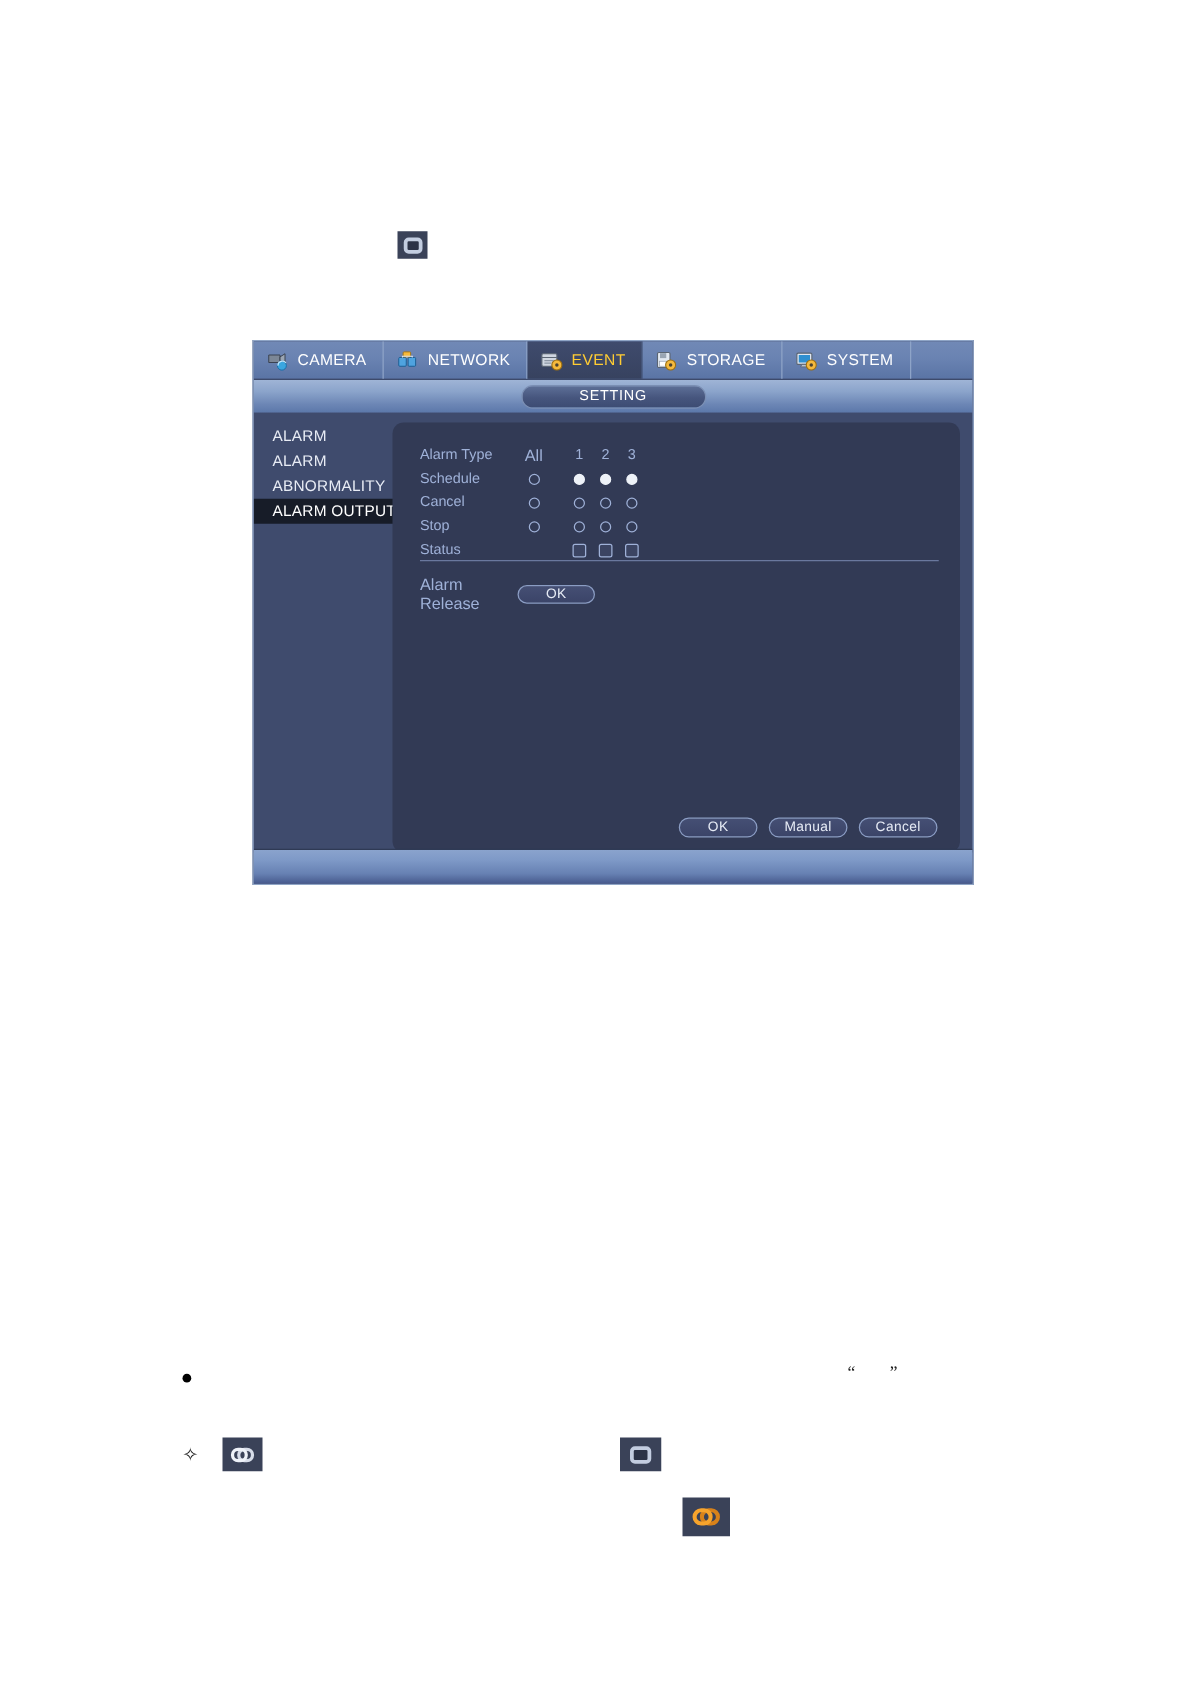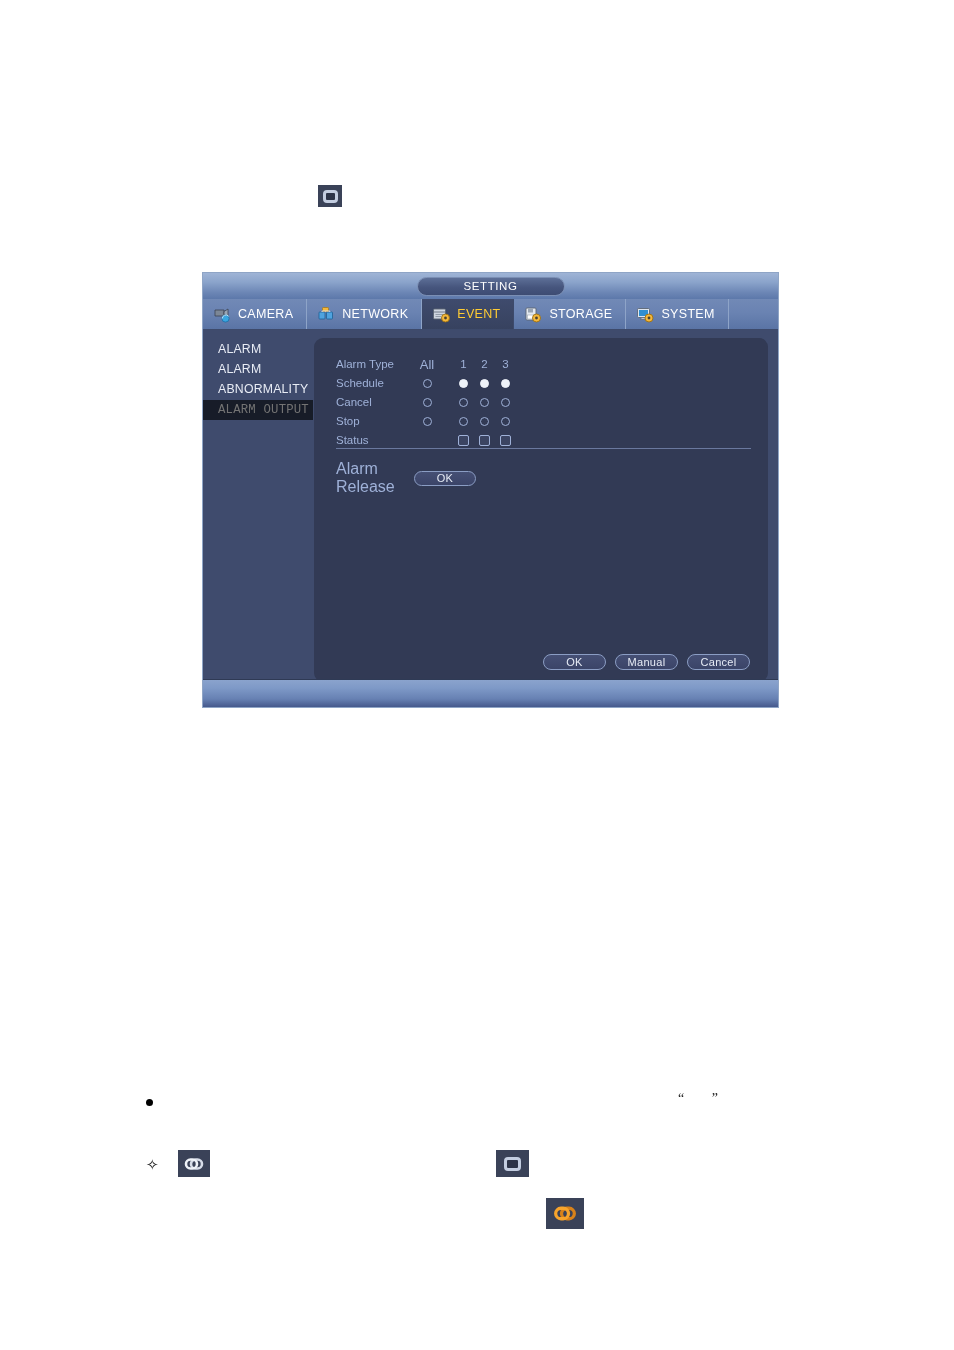--- a/index.html
+++ b/index.html
@@ -120,25 +120,24 @@
     height: 20px;
     line-height: 20px;
     padding-left: 15px;
     color: #e8ecf5;
     font-size: 12.3px;
     letter-spacing: 0.2px;
     white-space: nowrap;
   }
   .side-item.active {
     background: #171c28;
-    color: #737373;
+    color: #ffffff;
     margin-right: 0;
     display: inline-block;
     padding-right: 4px;
-    font-family: Liberation Mono, monospace;
   }
   .side-item-wrap { height: 20px; }
 
   #content-panel {
     flex: 1;
     margin: 8px 10px 0 3px;
     background: #323a55;
     border-radius: 9px;
     position: relative;
   }
@@ -211,21 +210,21 @@
   #release-row {
     position: absolute;
     left: 22px;
     top: 122px;
     display: flex;
     align-items: center;
   }
   #release-label {
     width: 78px;
     color: #9fb1d8;
-    font-size: 16px;
+    font-size: 13px;
   }
 
   .pillbtn {
     height: 15px;
     border-radius: 8px;
     border: 1px solid #8b9dc4;
     background: linear-gradient(to bottom, #454f74 0%, #3b4468 100%);
     color: #e6ebf5;
     font-size: 11px;
     display: inline-flex;
@@ -286,24 +285,20 @@
   .chain-glyph { display: block; }
 </style>
 </head>
 <body>
 
 <div class="std-icon" id="icon-top">
   <span class="rounded-sq-glyph"></span>
 </div>
 
 <div id="setting-dialog">
-
-  <div id="title-bar">
-    <div id="title-pill">SETTING</div>
-  </div>
 
   <div id="tab-bar">
 
     <div class="tab">
       <span class="tabicon">
         <svg width="19" height="17" viewBox="0 0 19 17">
           <path d="M2 4 L11 4 L11 10 L2 10 Z" fill="#7c8796" stroke="#3a4250" stroke-width="0.8"></path>
           <path d="M11 5.5 L15 3 L15 11 L11 8.5 Z" fill="#9aa5b3" stroke="#3a4250" stroke-width="0.8"></path>
           <circle cx="12.5" cy="12.5" r="3.6" fill="#3aa6e0" stroke="#1d6fa8" stroke-width="0.8"></circle>
           <path d="M9.3 12.5 a3.6 3.6 0 0 1 6.4 -2.2" fill="none" stroke="#bfe6fb" stroke-width="1"></path>
@@ -359,20 +354,24 @@
           <circle cx="13" cy="12" r="4" fill="#f5b93c" stroke="#9c6f12" stroke-width="0.9"></circle>
           <circle cx="13" cy="12" r="1.4" fill="#4b4230"></circle>
         </svg>
       </span>
       <span>SYSTEM</span>
     </div>
 
     <div class="tab spacer"></div>
   </div>
 
+  <div id="title-bar">
+    <div id="title-pill">SETTING</div>
+  </div>
+
   <div id="body-row">
 
     <div id="sidebar">
       <div class="side-item-wrap">
         <div class="side-item">
           <span>ALARM</span>
         </div>
       </div>
       <div class="side-item-wrap">
         <div class="side-item">

